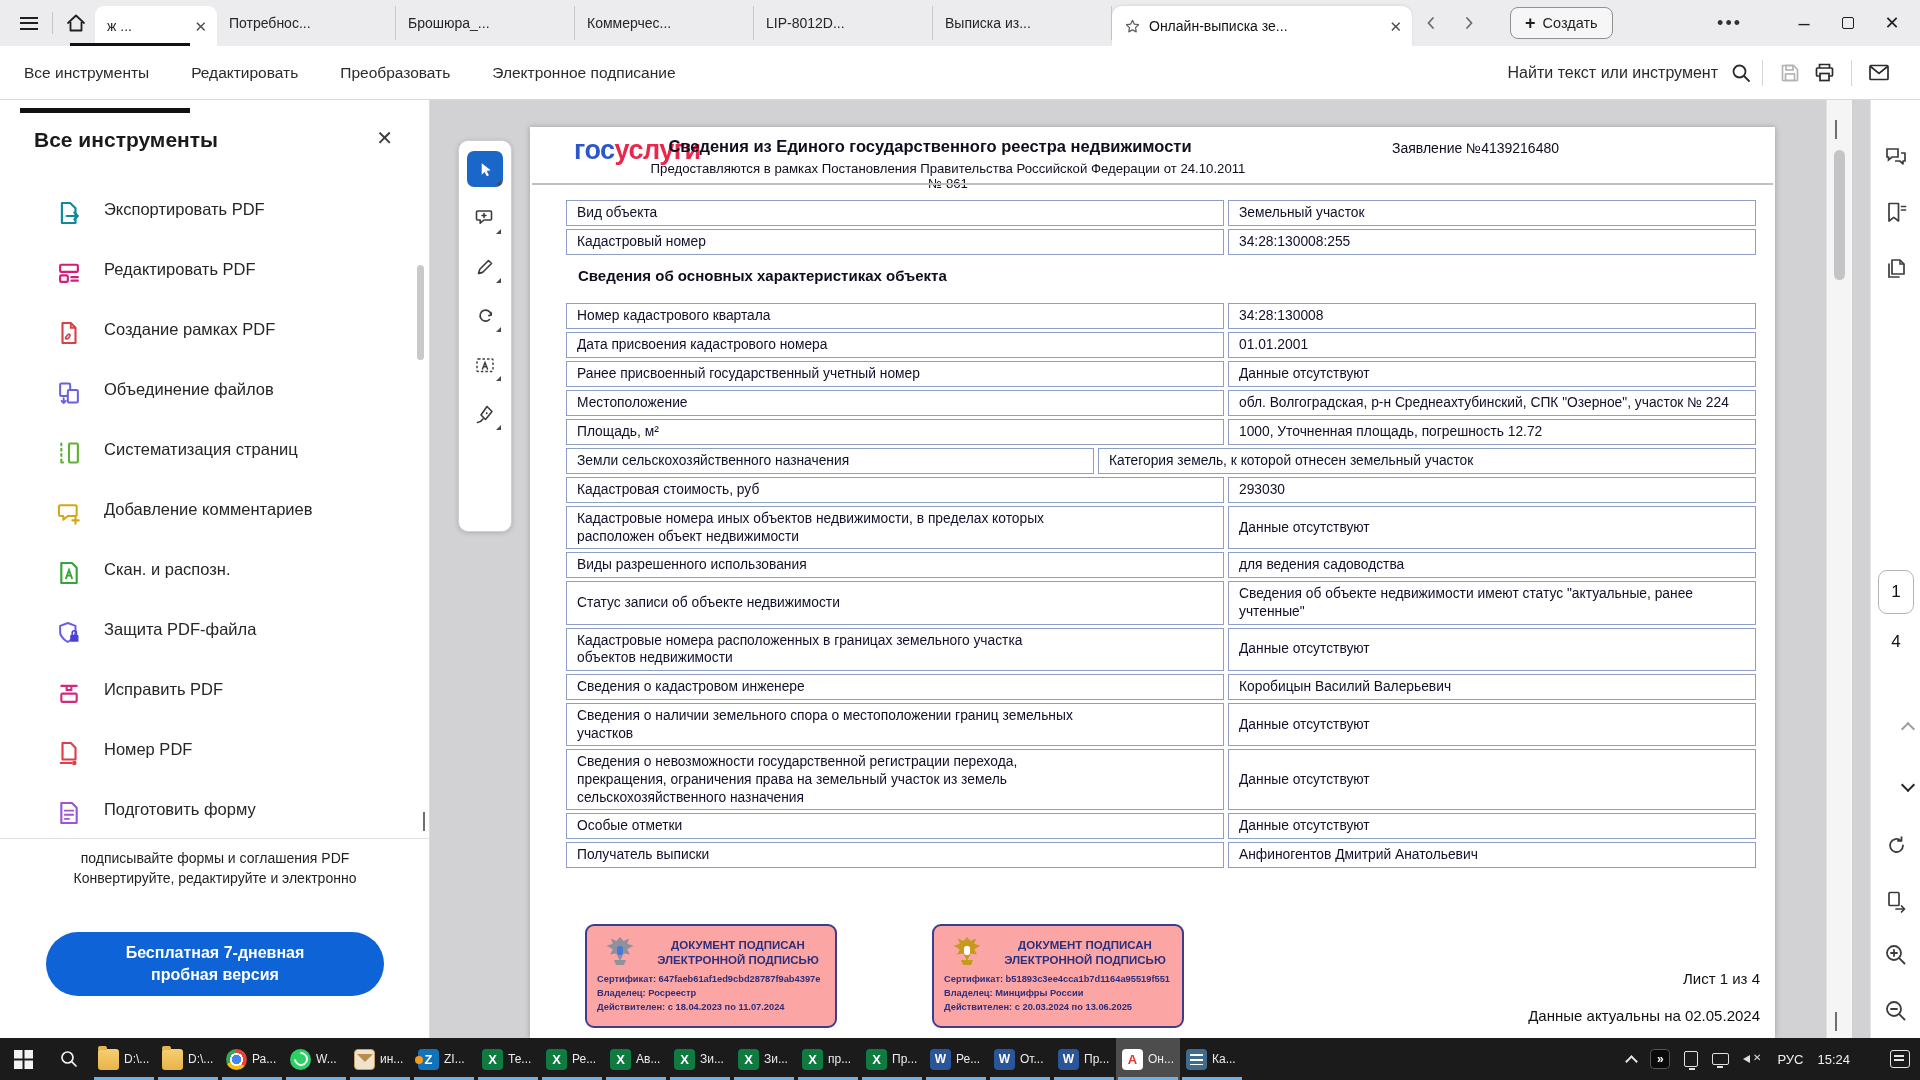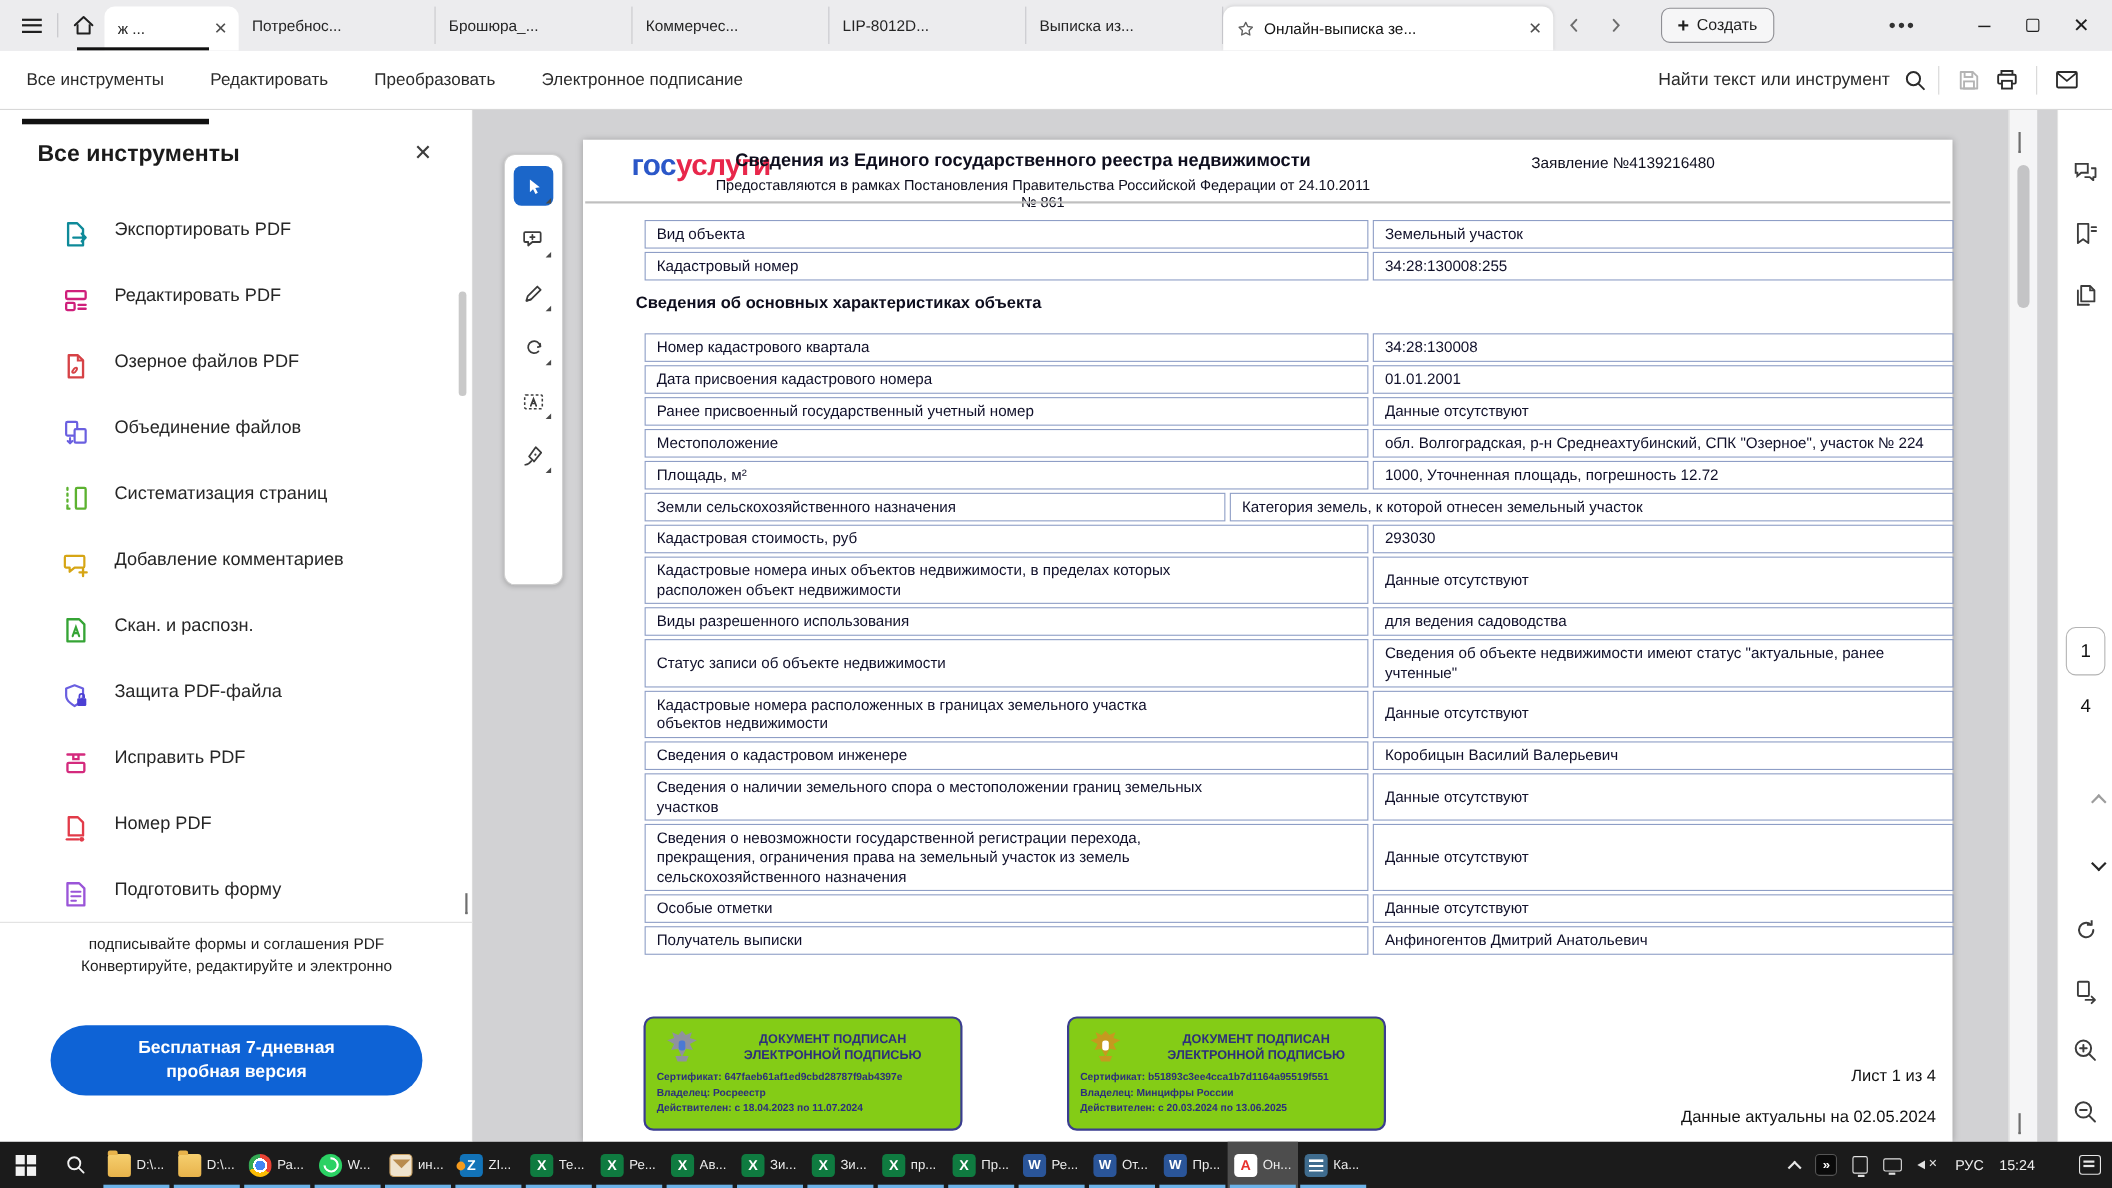--- a/index.html
+++ b/index.html
@@ -62,29 +62,29 @@
 
   
   #page{position:absolute;left:100px;top:27px;width:1245px;height:911px;background:#fff;box-shadow:0 0 6px rgba(0,0,0,.25)}
   #logo{position:absolute;left:44px;top:8px;font-size:27px;font-weight:700;letter-spacing:-.5px}
   #logo .lg-blue{color:#2b57c8}
   #logo .lg-red{color:#e8274b}
   #doc-title{position:absolute;left:120px;top:10px;width:560px;text-align:center;font-size:16.5px;font-weight:700;color:#0e0e1e}
   #doc-app{position:absolute;left:862px;top:13px;font-size:14px;color:#0e0e1e}
   #doc-sub{position:absolute;left:118px;top:34px;width:600px;text-align:center;font-size:13.2px;color:#0e0e1e}
   #doc-hr{position:absolute;left:2px;top:56px;width:1241px;height:2px;background:#bfbfbf}
-  .tbl{position:absolute;left:56px;width:1190px;display:flex;flex-direction:column;gap:3px}
+  .tbl{position:absolute;left:36px;width:1190px;display:flex;flex-direction:column;gap:3px}
   .trow{display:flex;gap:4px}
   .tcell{border:1px solid #8e9ec6;flex:1 1 0;padding:3px 10px;display:flex;align-items:center;font-size:13.8px;line-height:1.28;color:#10102a;min-height:26px}
   .tcell.tlabel{padding-right:140px}
   #table1{top:73px}
   #section-title{position:absolute;left:48px;top:140px;font-size:15px;font-weight:700;color:#0e0e1e}
   #table2{top:176px}
   #stamps{position:absolute;left:55px;top:797px;display:flex;gap:95px}
-  .stamp{width:290px;min-height:104px;border:2.5px solid #3a3d90;border-radius:9px;padding:7px 10px 8px;background:#84cc16}
+  .stamp{width:252px;min-height:104px;border:2.5px solid #3a3d90;border-radius:9px;padding:7px 10px 8px;background:#fca5a5}
   .stamp-top{display:flex;align-items:center;gap:8px}
   .stamp-title{flex:1;text-align:center;font-size:11.5px;font-weight:700;color:#2c2f7c;line-height:1.3}
   .stamp-line{font-size:9.3px;font-weight:700;color:#2c2f7c;line-height:1.5;white-space:nowrap}
   .eagle{flex:0 0 auto}
   [data-emblem="rosreestr-eagle"] .eagle{color:#8f929e}
   [data-emblem="rosreestr-eagle"] .eagle .shield{fill:#4a79d4}
   [data-emblem="mincifry-eagle"] .eagle{color:#c59a1f}
   [data-emblem="mincifry-eagle"] .eagle .shield{fill:#fff}
   #sheet-info{position:absolute;right:15px;top:843px;font-size:15px;color:#111}
   #actuality{position:absolute;right:15px;top:880px;font-size:15px;color:#111}
@@ -271,21 +271,21 @@
             <path d="M13 14.5h5.5M13 17.5h5.5" stroke="#cf1f7b" stroke-width="1.8" stroke-linecap="round"></path>
           </svg>
         <span class="tlab">Редактировать PDF</span>
       </div>
       <div class="titem">
         <svg class="tic" viewBox="0 0 22 22">
             <path d="M5.5 2.5h7l4 4v13h-11z" fill="none" stroke="#d64246" stroke-width="1.8" stroke-linejoin="round"></path>
             <path d="M12.5 2.5v4h4" fill="none" stroke="#d64246" stroke-width="1.6"></path>
             <path d="M8.5 14.5c2.5-4.5 5-2 2 .8-1.5 1.3-3 .5-2-.8z" fill="none" stroke="#d64246" stroke-width="1.5"></path>
           </svg>
-        <span class="tlab">Озерное файлов PDF</span>
+        <span class="tlab">Создание рамках PDF</span>
       </div>
       <div class="titem">
         <svg class="tic" viewBox="0 0 22 22">
             <rect x="3.5" y="3" width="8.5" height="10.5" rx="1" fill="none" stroke="#6a5fe0" stroke-width="1.7"></rect>
             <rect x="10" y="8.5" width="8.5" height="10.5" rx="1" fill="#fff" stroke="#6a5fe0" stroke-width="1.7"></rect>
             <path d="M6.5 15.5v4m0 0l-1.8-1.8m1.8 1.8l1.8-1.8" fill="none" stroke="#6a5fe0" stroke-width="1.6" stroke-linecap="round"></path>
           </svg>
         <span class="tlab">Объединение файлов</span>
       </div>
       <div class="titem">

